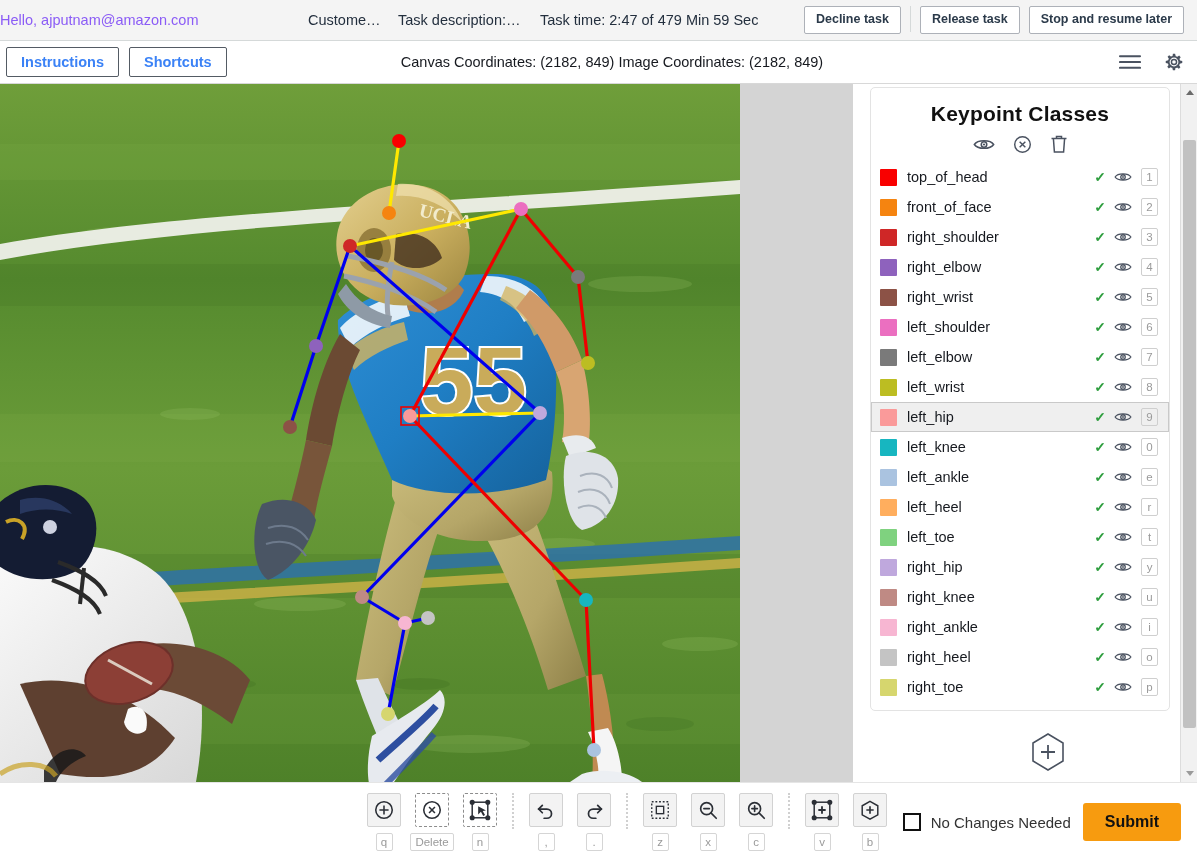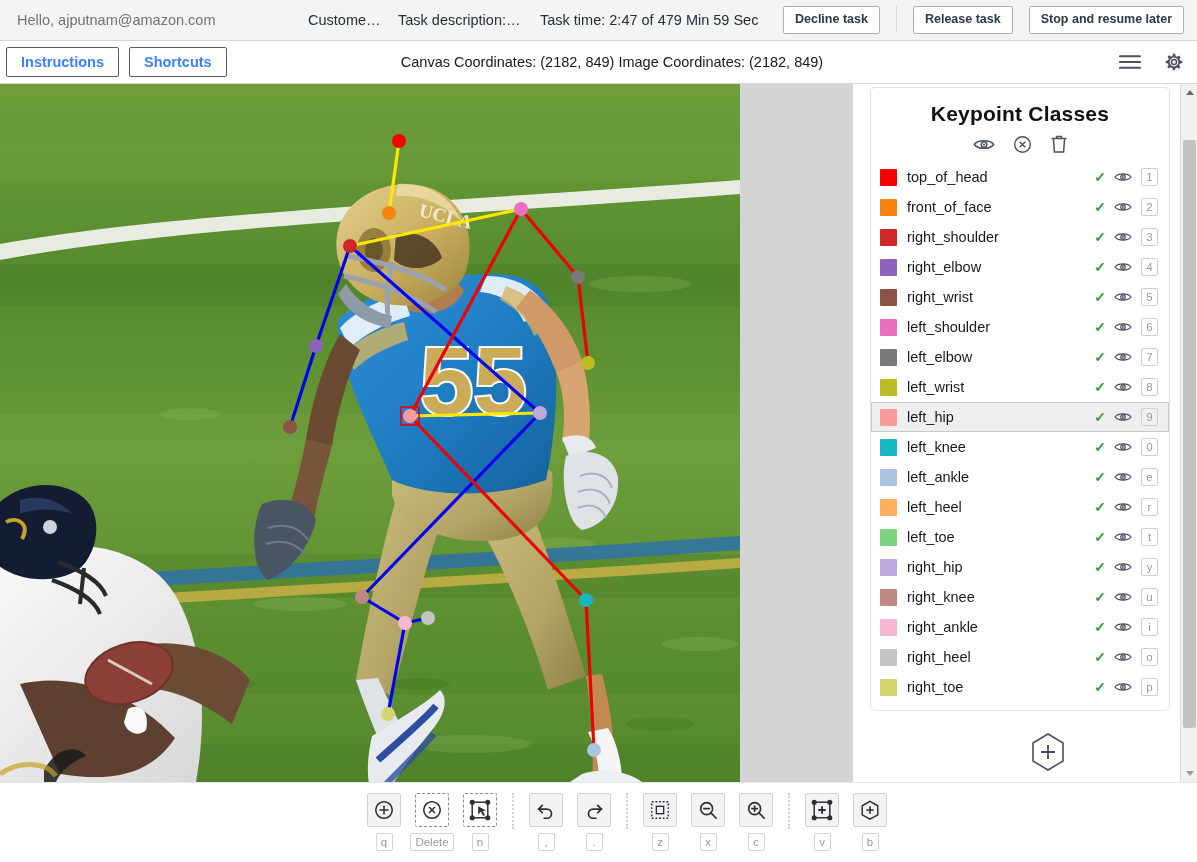--- a/index.html
+++ b/index.html
@@ -11,29 +11,29 @@
     color: #333;
   }
   #app { position: relative; width: 1197px; height: 862px; }
 
   
   .topbar {
     position: absolute; left: 0; top: 0; width: 1197px; height: 41px;
     background: #f4f4f4; border-bottom: 1px solid #d5d9d9;
     display: flex; align-items: center;
   }
-  .greeting { font-size: 14.5px; color: #737373; margin-left: 17px; }
+  .greeting { font-size: 14.5px; color: #8b5cf6; }
   .topbar-link {
     font-size: 14.5px; color: #232f3e; cursor: pointer;
     white-space: nowrap; overflow: hidden;
   }
   .tl-customer { position: absolute; left: 308px; }
   .tl-taskdesc { position: absolute; left: 398px; }
   .tl-tasktime { position: absolute; left: 540px; }
-  .topbar-btns { position: absolute; right: 13px; display: flex; align-items: flex-start; gap: 16px; }
+  .topbar-btns { position: absolute; right: 13px; display: flex; align-items: flex-start; gap: 9px; }
   .tb-btn {
     font-size: 12.5px; font-weight: bold; color: #2b3a4a;
     background: #fff; border: 1px solid #adb1b8;
     border-radius: 2px; padding: 6px 11px; cursor: pointer;
     line-height: 1.1; white-space: nowrap;
   }
   .tb-sep { width:1px; height:26px; background:#d5d9d9; }
 
   
   .subbar {
@@ -772,15 +772,20 @@
             <span class="tool-btn">
               <svg width="22" height="22" viewBox="0 0 24 24" fill="none" stroke="#2b2f36" stroke-width="1.6">
                 <path d="M12 2.5 L20.5 7.4 V17.2 L12 22 L3.5 17.2 V7.4 Z"></path>
                 <path d="M12 8v8M8 12h8" stroke-width="1.8"></path>
               </svg>
             </span>
             <span class="tool-key">b</span>
           </div>
         </div>
       </div>
+    <div class="submit-wrap">
+      <span class="nochg-box"></span>
+      <span class="nochg-label">No Changes Needed</span>
+      <button class="submit-btn">Submit</button>
+    </div>
   </div>
 
 </div>
 
 </body></html>

